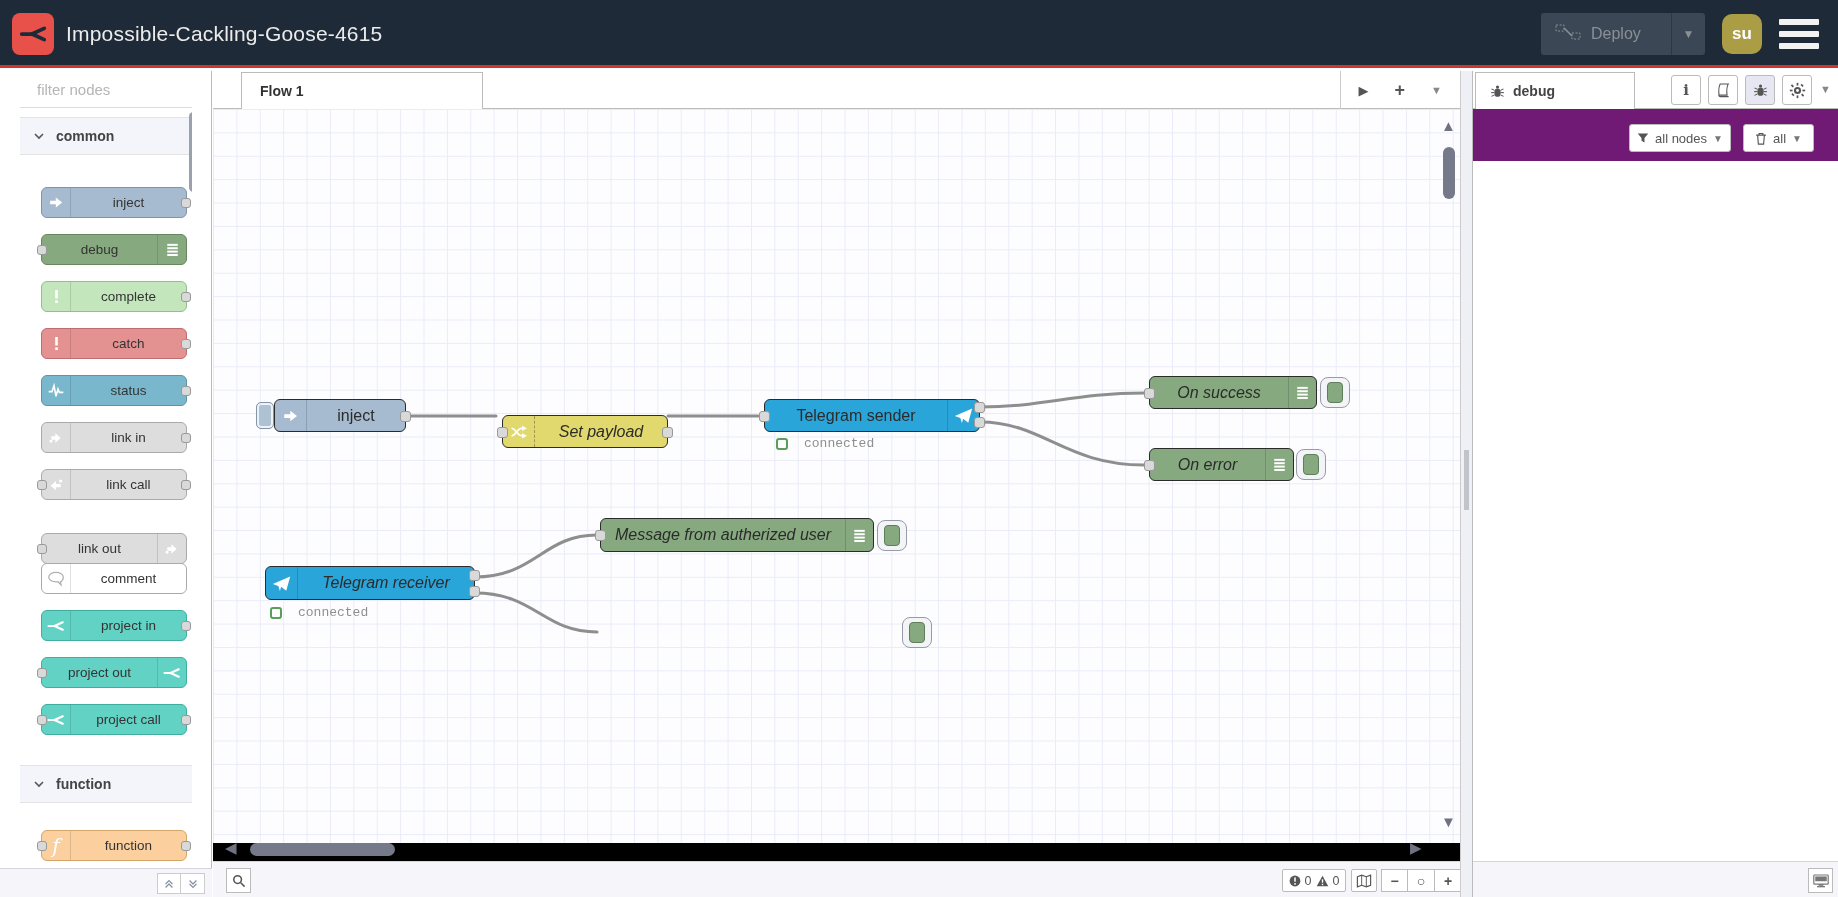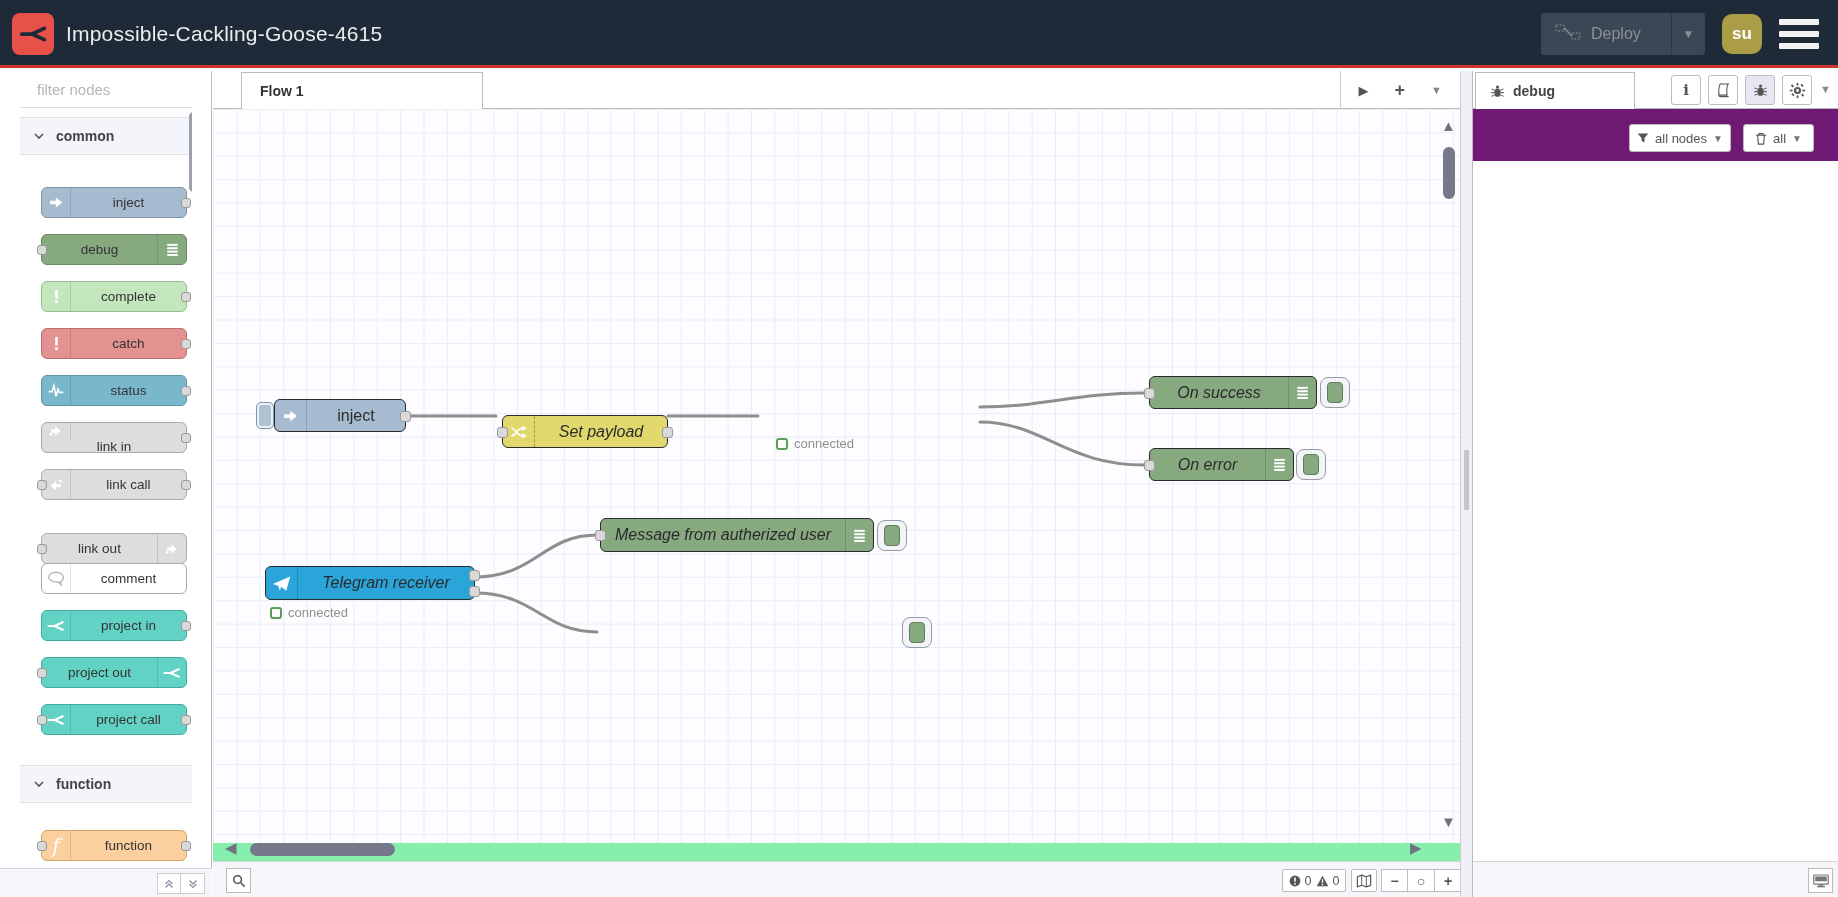--- a/index.html
+++ b/index.html
@@ -67,21 +67,21 @@
   .c-catch    { background:#e49191; border-color:#bf6d6d; }
   .c-status   { background:#79b7cc; border-color:#5f93a7; }
   .c-link     { background:#dddddd; border-color:#aaaaaa; }
   .c-comment  { background:#ffffff; border-color:#aaaaaa; }
   .c-project  { background:#62d2c4; border-color:#3fae9f; }
   .c-function { background:#fbcf9e; border-color:#d4a568; }
   .c-change   { background:#e2d96e; border-color:#b3a84e; }
   .c-telegram { background:#2aa5da; border-color:#1d7fae; }
 
   
-  .canvas { position:absolute; left:213px; top:71px; width:1395px; height:826px; background:#86efac; }
+  .canvas { position:absolute; left:213px; top:71px; width:1395px; height:826px; background:#000000; }
   .tabbar { position:absolute; left:0; top:0; width:1247px; height:38px; background:#fff;
             border-bottom:1px solid #bbb; }
   .flow-tab { position:absolute; left:28px; top:1px; width:242px; height:37px; background:#fff;
               border:1px solid #bbb; border-bottom:none; display:flex; align-items:center;
               padding-left:18px; font-size:14px; font-weight:bold; color:#333; }
   .tab-tools { position:absolute; right:0; top:0; height:38px; display:flex; align-items:center;
                border-left:1px solid #ccc; padding:0 18px; gap:26px; }
   .tt-run { color:#555; font-size:13px; } .tt-add { color:#555; font-size:18px; font-weight:bold; }
   .tt-caret { color:#888; font-size:11px; }
   .grid { position:absolute; left:0; top:38px; width:1247px; height:734px;
@@ -102,21 +102,21 @@
   .nicon.hamb { width:28px; }
   .port { position:absolute; width:11px; height:11px; background:#d9d9d9;
           border:1px solid #999; border-radius:3px; z-index:5; }
   .inject-btn { position:absolute; width:18px; height:27px; background:#aec2d3;
                 border:1px solid #8096aa; border-radius:5px;
                 box-shadow:inset 0 0 0 2px #eef2f7; }
   .dbg-toggle { position:absolute; width:30px; height:31px; background:#f3f4f8;
                 border:1px solid #989ba6; border-radius:8px;
                 display:flex; align-items:center; justify-content:center; }
   .dbg-toggle .pad { width:16px; height:21px; background:#87a980; border:1px solid #5f7d58; border-radius:4px; }
-  .nstatus { position:absolute; display:flex; align-items:center; gap:6px; }
+  .nstatus { position:absolute; display:flex; align-items:center; gap:16px;font-family:Liberation Mono, monospace; }
   .nstatus .dot { width:12px; height:12px; border:2.5px solid #5a9e5a; border-radius:3px; background:#fff; }
   .nstatus .stext { font-size:13px; color:#8f8f8f; }
 
   .hscroll-left { position:absolute; left:12px; top:768px; color:#6f7380; font-size:15px; }
   .hscroll-right { position:absolute; left:1197px; top:768px; color:#6f7380; font-size:15px; }
   .hscroll-thumb { position:absolute; left:37px; top:772px; width:145px; height:13px;
                    background:#75798a; border-radius:7px; }
   .vscroll-up { position:absolute; left:1228px; top:46px; color:#6f7380; font-size:15px; }
   .vscroll-thumb { position:absolute; left:1230px; top:76px; width:12px; height:52px;
                    background:#75798a; border-radius:6px; }
@@ -275,21 +275,21 @@
       <div class="pal-node c-status" style="top:304px;">
         <div class="pal-icon l">
             <svg width="18" height="16" viewBox="0 0 24 24">
               <polyline points="1,13 6,13 9,4 12,20 15,9 17,14 23,14" fill="none" stroke="#fff" stroke-width="2.4"></polyline>
             </svg>
           </div>
         <div class="pal-label">status</div>
         <div class="pport out"></div>
       </div>
 
-      <div class="pal-node c-link" style="top:351px;flex-direction:column;">
+      <div class="pal-node c-link" style="top:351px;">
         <div class="pal-icon l">
             <svg width="16" height="16" viewBox="0 0 24 24">
               <path d="M5 9.5h6V5l8 7-8 7v-4.5H5z" fill="#fff"></path>
               <circle cx="4.5" cy="17" r="2.2" fill="#fff"></circle>
             </svg>
           </div>
         <div class="pal-label">link in</div>
         <div class="pport out"></div>
       </div>
 
@@ -458,20 +458,31 @@
               </g>
               <path d="M16 3.5l6.5 3.5-6.5 3.5z" fill="#fff"></path>
               <path d="M16 13.5l6.5 3.5-6.5 3.5z" fill="#fff"></path>
             </svg>
           </div>
         <div class="nlabel it">Set payload</div>
         <div class="port" style="left:-6px; top:11px;"></div>
         <div class="port" style="right:-6px; top:11px;"></div>
       </div>
 
+      <div class="fnode c-telegram" style="left:551px; top:290px; width:216px;">
+        <div class="nlabel">Telegram sender</div>
+        <div class="nicon r">
+            <svg width="19" height="19" viewBox="0 0 24 24">
+              <path d="M1 12.5L23 3l-5 18-6.5-5-1.5 5.5-2-6.5z" fill="#fff"></path>
+            </svg>
+          </div>
+        <div class="port" style="left:-6px; top:11px;"></div>
+        <div class="port" style="right:-6px; top:2px;"></div>
+        <div class="port" style="right:-6px; top:17px;"></div>
+      </div>
       <div class="nstatus" style="left:563px; top:327px;">
         <div class="dot"></div>
         <div class="stext">connected</div>
       </div>
 
       <div class="fnode c-debug" style="left:936px; top:267px; width:168px;">
         <div class="nlabel it">On success</div>
         <div class="nicon r hamb">
             <svg width="15" height="15" viewBox="0 0 20 20">
               <g fill="#fff">

